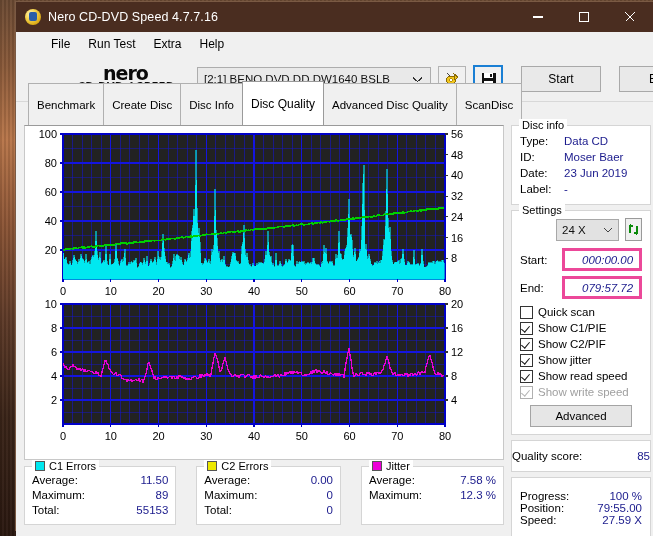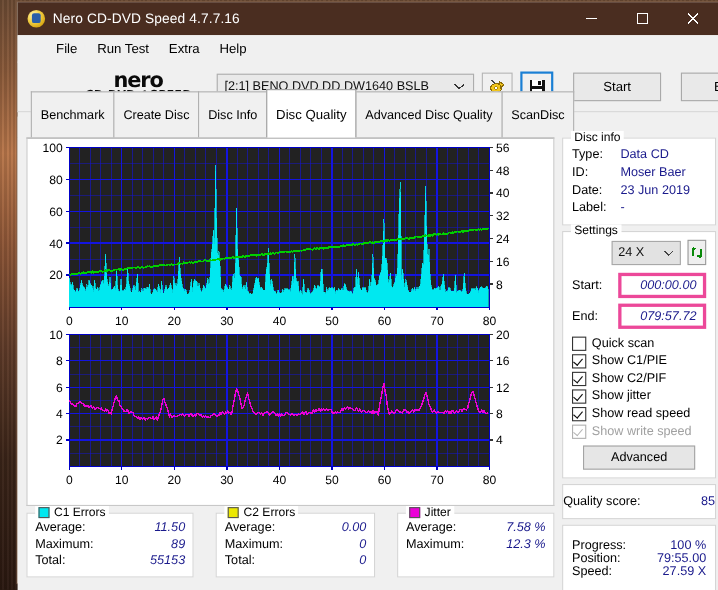--- a/index.html
+++ b/index.html
@@ -117,21 +117,21 @@
   .stats{display:flex;gap:20px;margin-top:6px;}
   
   .gbox{position:relative;border:1px solid #d5d5d5;padding:6px 7px 6px 7px;background:#fff;}
   .gbox>.legend{
     position:absolute;top:-7px;left:7px;background:#fff;padding:0 3px;
     font-size:11px;color:#000;display:flex;align-items:center;gap:4px;
   }
   .swatch{width:8px;height:8px;border:1px solid #555;display:inline-block;}
   .row{display:flex;font-size:11.5px;line-height:15px;color:#000;}
   .row .k{flex:none;}
-  .row .v{margin-left:auto;color:#1a1a8c;font-style:italic;}
+  .row .v{margin-left:auto;color:#1a1a8c;}
   
   .rbox{position:relative;border:1px solid #d5d5d5;background:#fff;padding:7px 8px 7px 8px;}
   .rbox>.legend{
     position:absolute;top:-7px;left:7px;background:#fff;padding:0 3px;font-size:11px;color:#000;
   }
   .info-row{display:flex;font-size:11.5px;line-height:16px;color:#000;}
   .info-row .k{width:44px;flex:none;}
   .info-row .v{color:#1a1a8c;}
   .speed-row{display:flex;align-items:flex-end;gap:6px;margin-bottom:7px;margin-left:36px;}
   .speed-sel{

